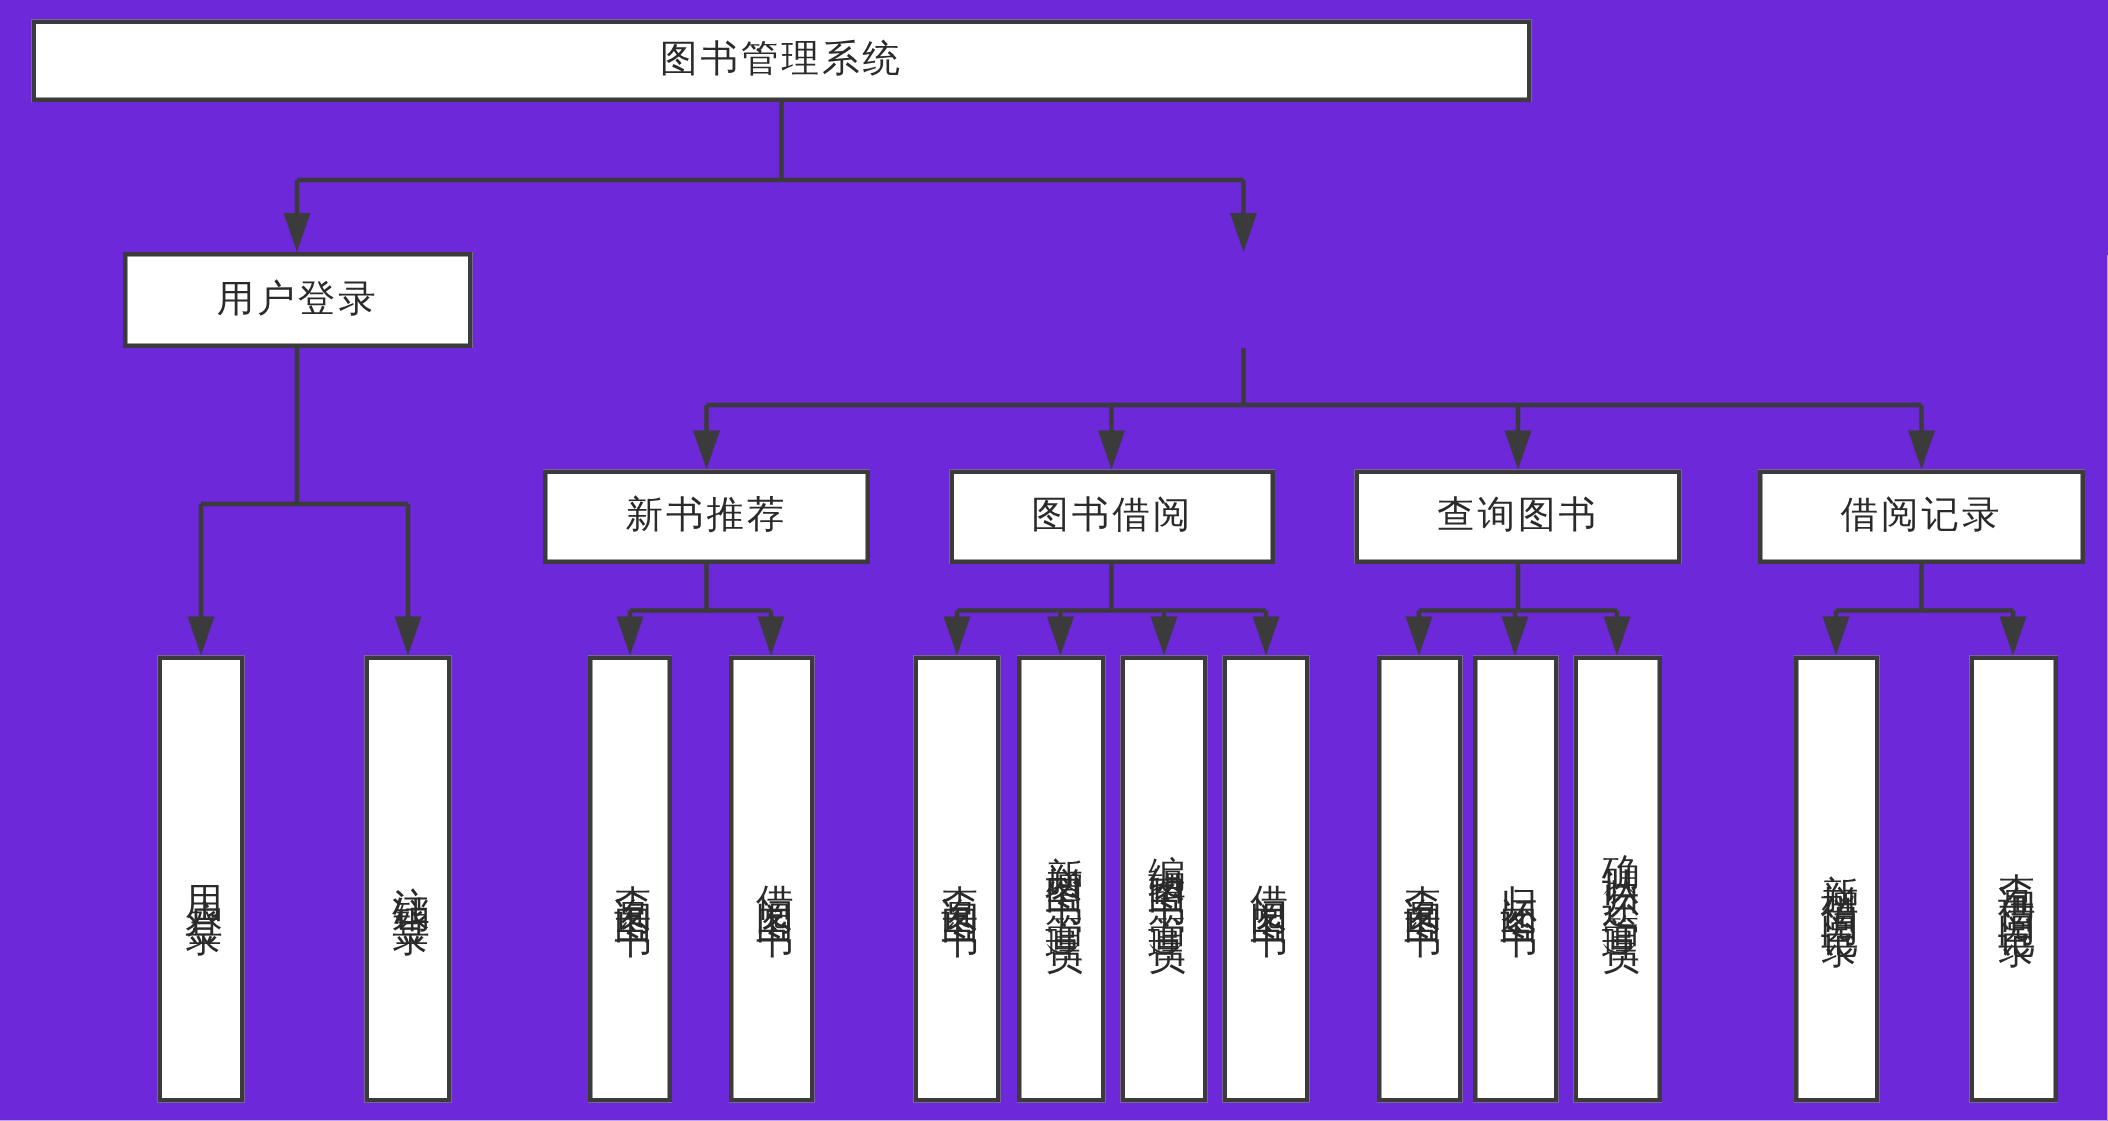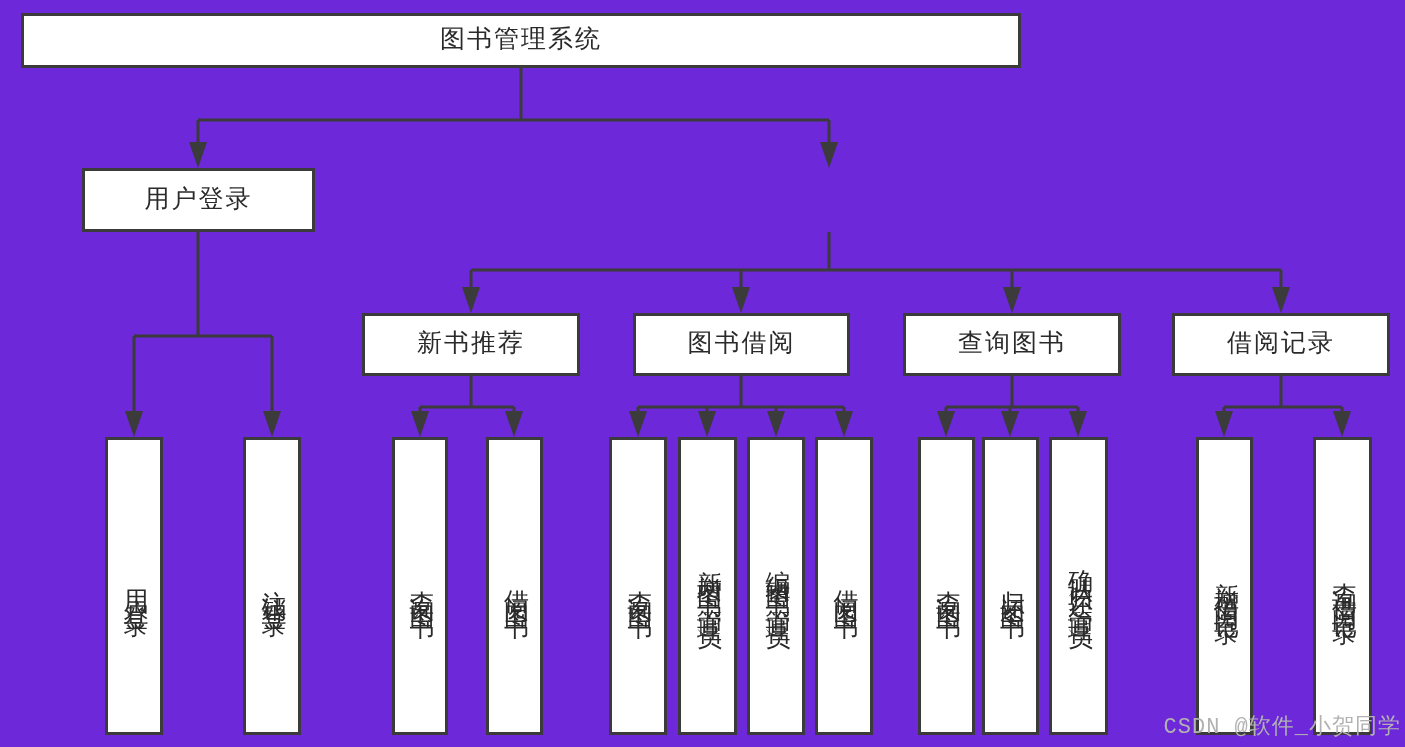--- a/index.html
+++ b/index.html
@@ -182,15 +182,14 @@
     <span class="vlabel">确认归还（管理员）</span>
   </div>
 
   <div class="box vbox" style="left:1196px;top:437px;width:57px;height:298px;">
     <span class="vlabel">新增借阅记录</span>
   </div>
   <div class="box vbox" style="left:1313px;top:437px;width:59px;height:298px;">
     <span class="vlabel">查询借阅记录</span>
   </div>
 
-  <div id="watermark">CSDN @软件_小贺同学</div>
 
 </div>
 
 </body></html>

